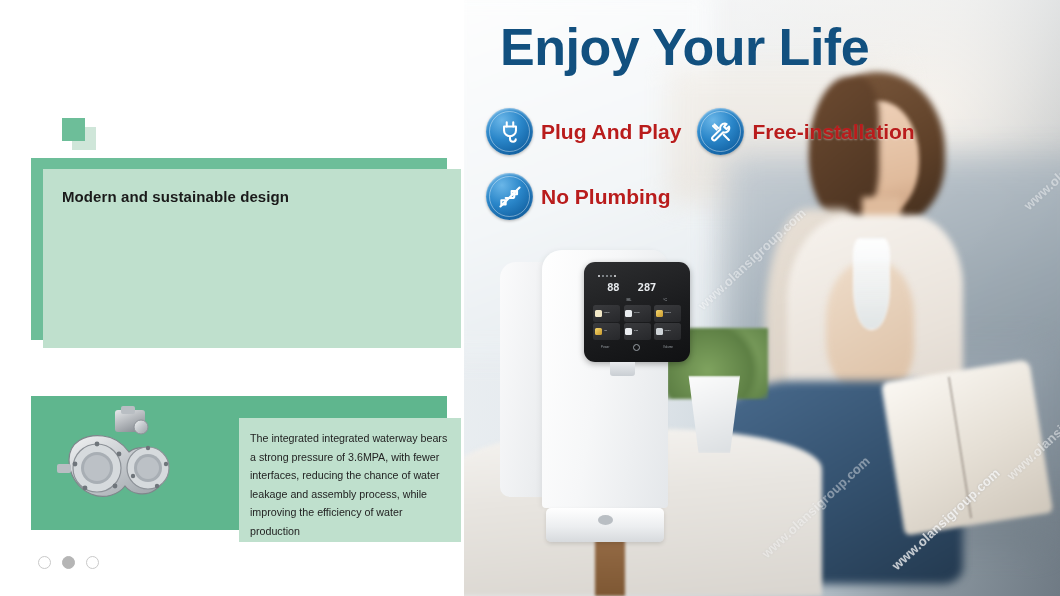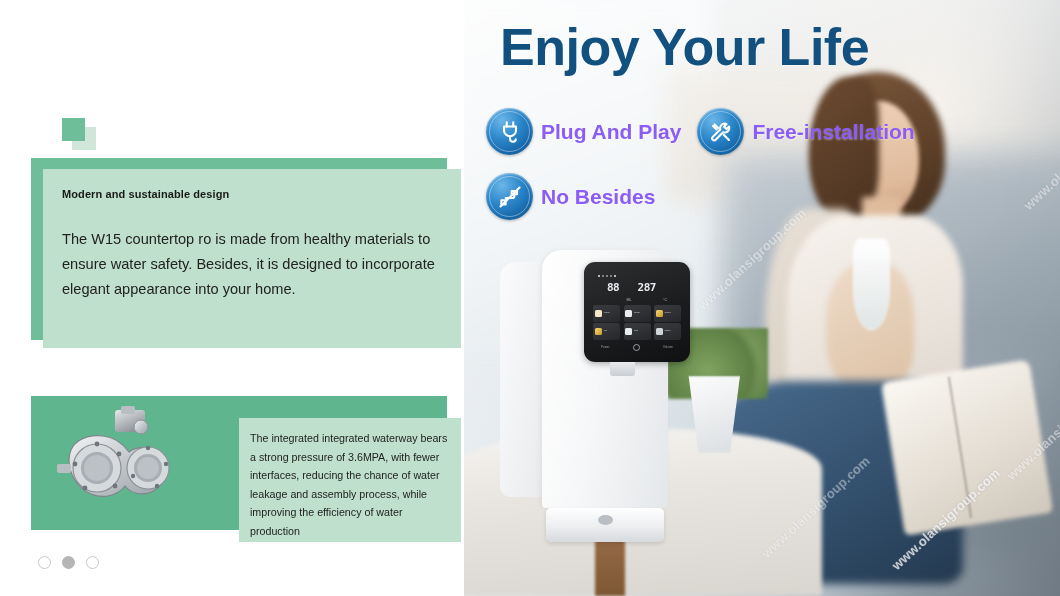--- a/index.html
+++ b/index.html
@@ -62,21 +62,21 @@
   }
   .card1-body {
     position: absolute;
     left: 12px; top: 11px;
     width: 418px; height: 179px;
     background: #bfe0cd;
     box-sizing: border-box;
     padding: 19px 22px 0 19px;
   }
   .card1-title {
-    font-size: 11px;
+    font-size: 15px;
     font-weight: bold;
     color: #1a1a1a;
     letter-spacing: 0.1px;
     margin: 0 0 26px 0;
     line-height: 1.2;
   }
   .card1-text {
     font-size: 14.6px;
     color: #222222;
     line-height: 1.72;
@@ -513,21 +513,21 @@
     content: "";
     position: absolute;
     inset: 3px;
     border-radius: 50%;
     border: 1px solid rgba(255,255,255,0.4);
   }
   .badge-ico svg { width: 26px; height: 26px; display: block; position: relative; z-index: 2; }
   .badge-lbl {
     font-size: 21px;
     font-weight: bold;
-    color: #8b5cf6;
+    color: #b91c1c;
     white-space: nowrap;
     text-shadow: 0 1px 2px rgba(255,255,255,0.4);
   }
   .badge-row2 { margin-top: 18px; }
 
   
   .wm {
     position: absolute;
     color: rgba(255,255,255,0.72);
     font-size: 13px;
@@ -554,21 +554,20 @@
 
     <div class="deco-squares">
       <div class="deco-sq-back"></div>
       <div class="deco-sq-front"></div>
     </div>
 
     <div class="card1-wrap">
       <div class="card1-accent"></div>
       <div class="card1-body">
         <div class="card1-title">Modern and sustainable design</div>
-        <div class="card1-text">The W15 countertop ro is made from healthy materials to ensure water safety. Besides, it is designed to incorporate elegant appearance into your home.</div>
       </div>
     </div>
 
     <div class="card2-wrap">
       <div class="card2-green">
         <svg class="waterway-img" viewBox="0 0 168 124">
           <defs>
             <linearGradient id="mg" x1="0" y1="0" x2="1" y2="1">
               <stop offset="0%" stop-color="#f2f3f4"></stop>
               <stop offset="45%" stop-color="#c8ccd0"></stop>
@@ -736,21 +735,21 @@
       <div class="badge-row badge-row2">
         <div class="badge">
           <span class="badge-ico">
             <svg viewBox="0 0 24 24" fill="none" stroke="#ffffff" stroke-width="1.9" stroke-linecap="round" stroke-linejoin="round">
               <path d="M4 15h4v4H4z"></path>
               <path d="M8 13h6a2 2 0 0 0 2-2V8"></path>
               <path d="M13.5 6.5h5v3h-5z"></path>
               <path d="M3.2 20.8L20.8 3.2"></path>
             </svg>
           </span>
-          <span class="badge-lbl">No Besides</span>
+          <span class="badge-lbl">No Plumbing</span>
         </div>
       </div>
     </div>
 
     <div class="wm wm-b">www.olansigroup.com</div>
     <div class="wm wm-c">www.olansigroup.com</div>
     <div class="wm wm-d">www.olansigroup.com</div>
     <div class="wm wm-e">www.olansigroup.com</div>
     <div class="wm wm-f">www.olansigroup.com</div>
   </div>

